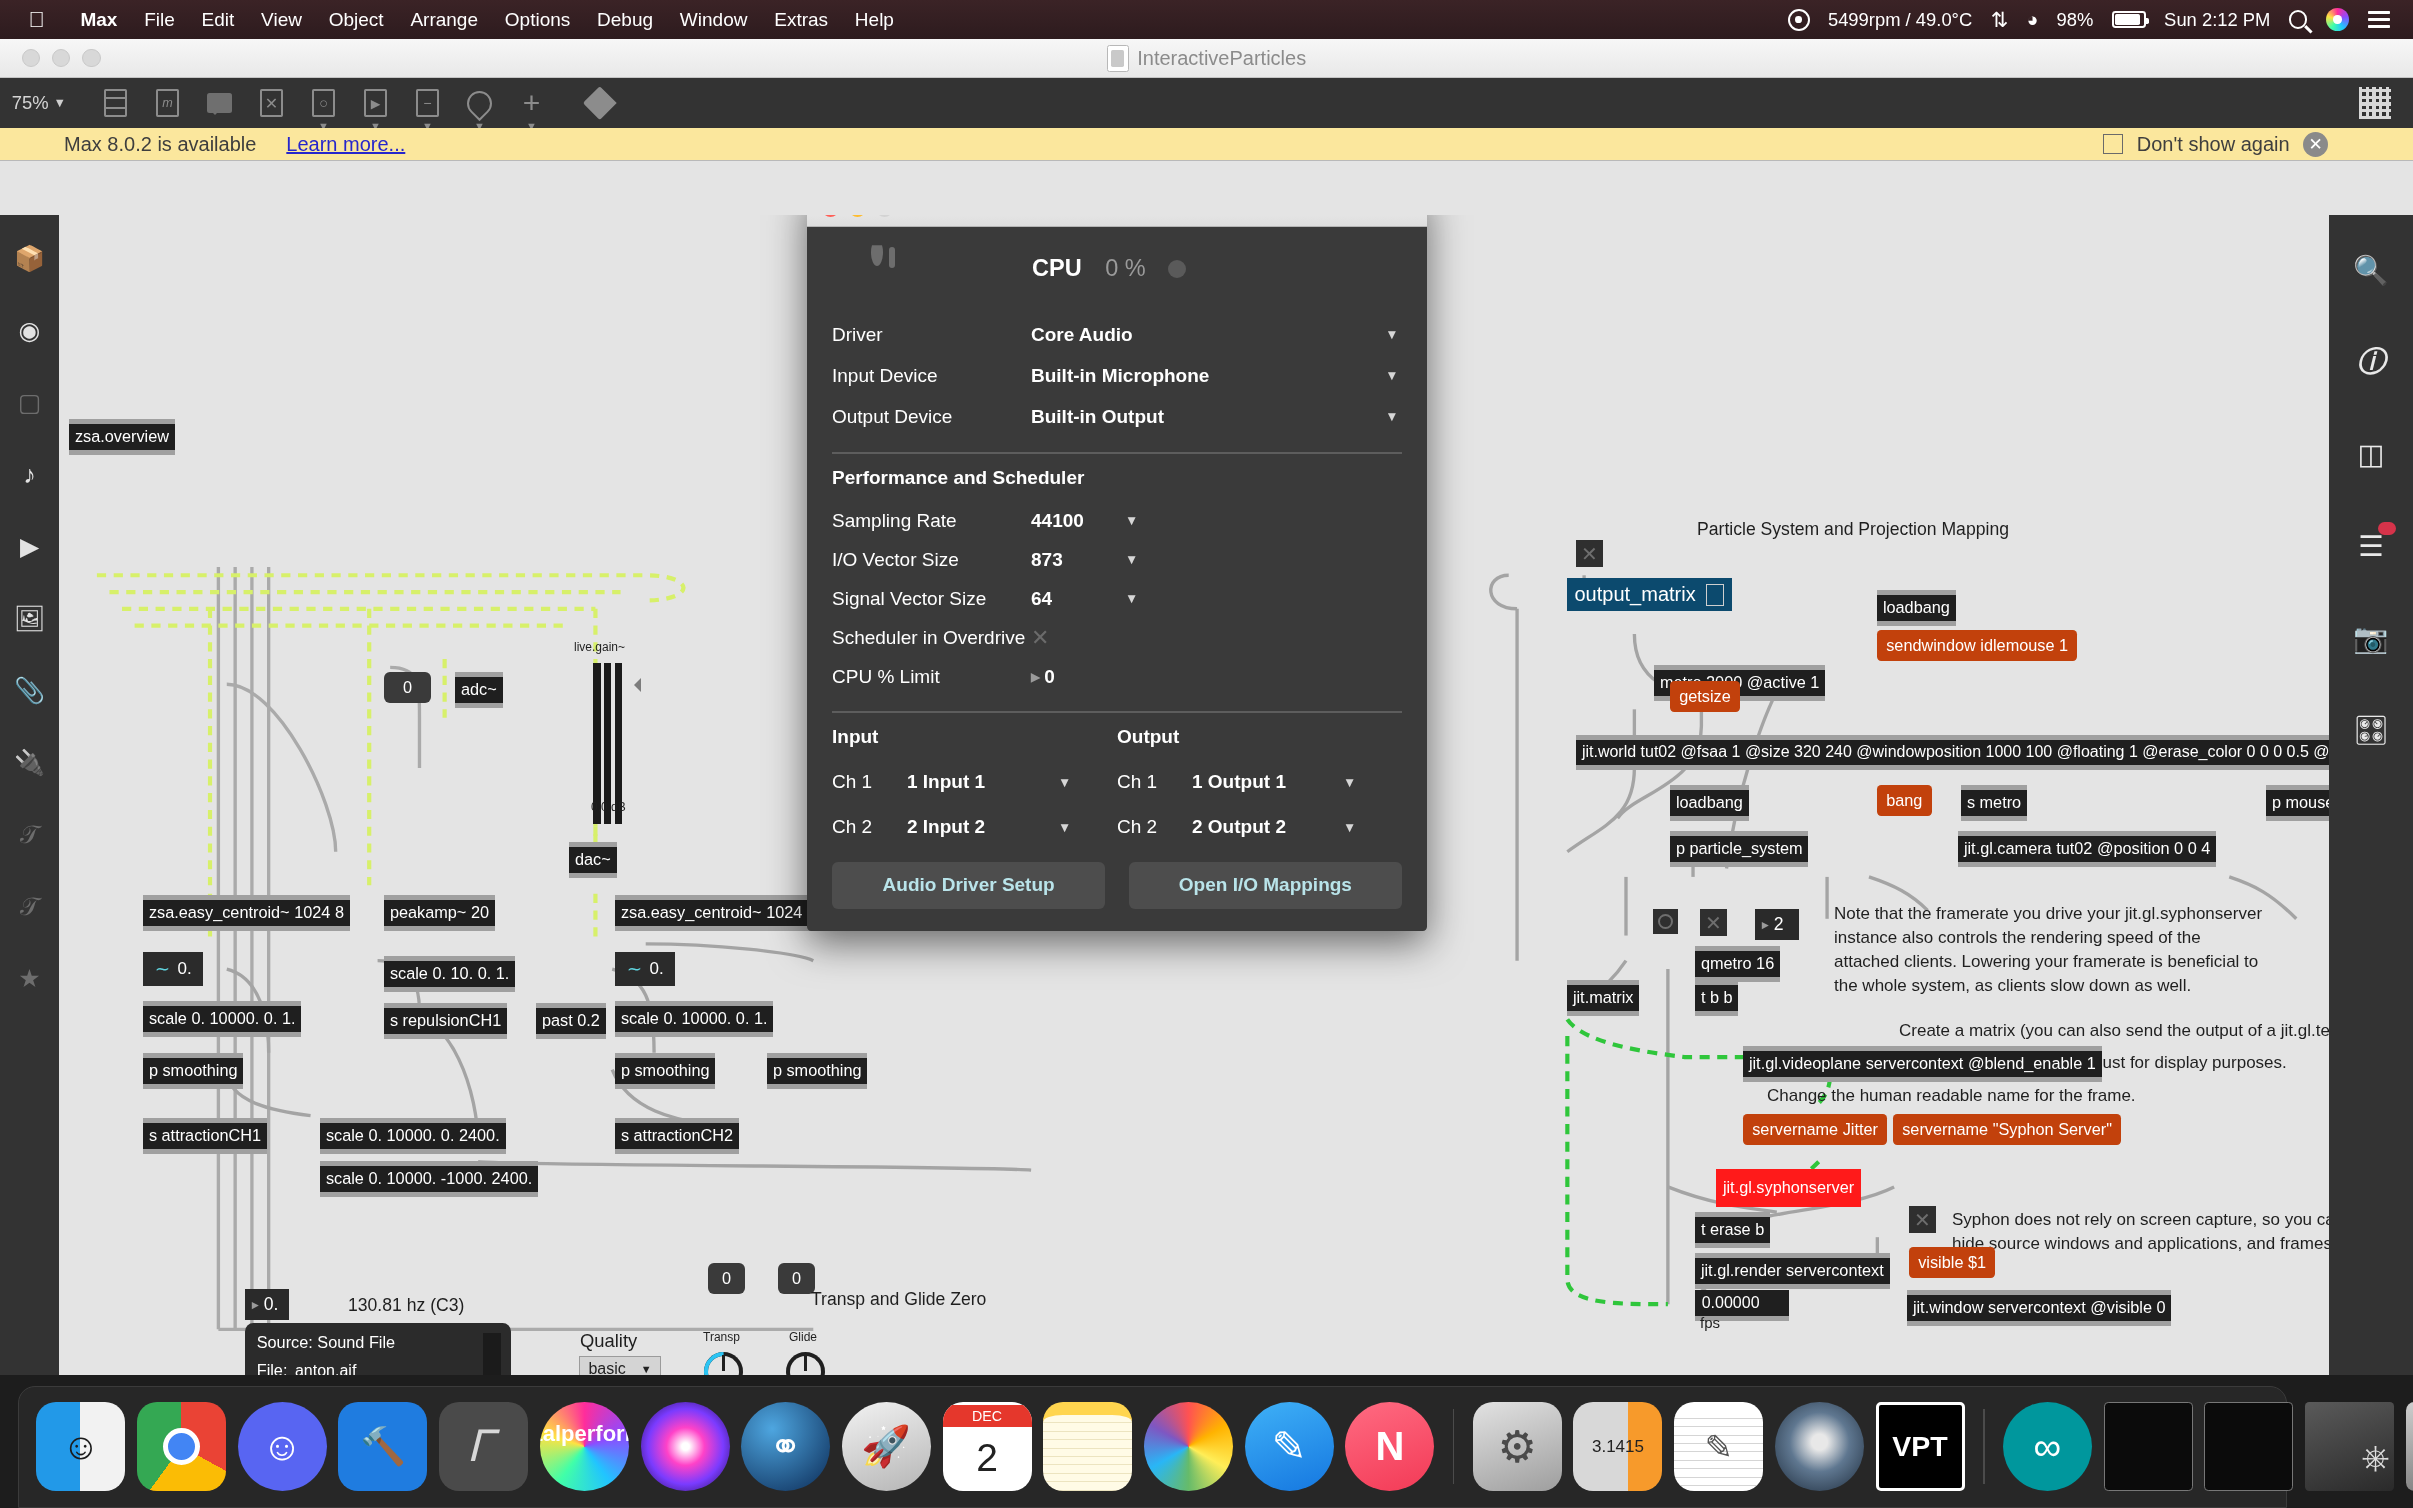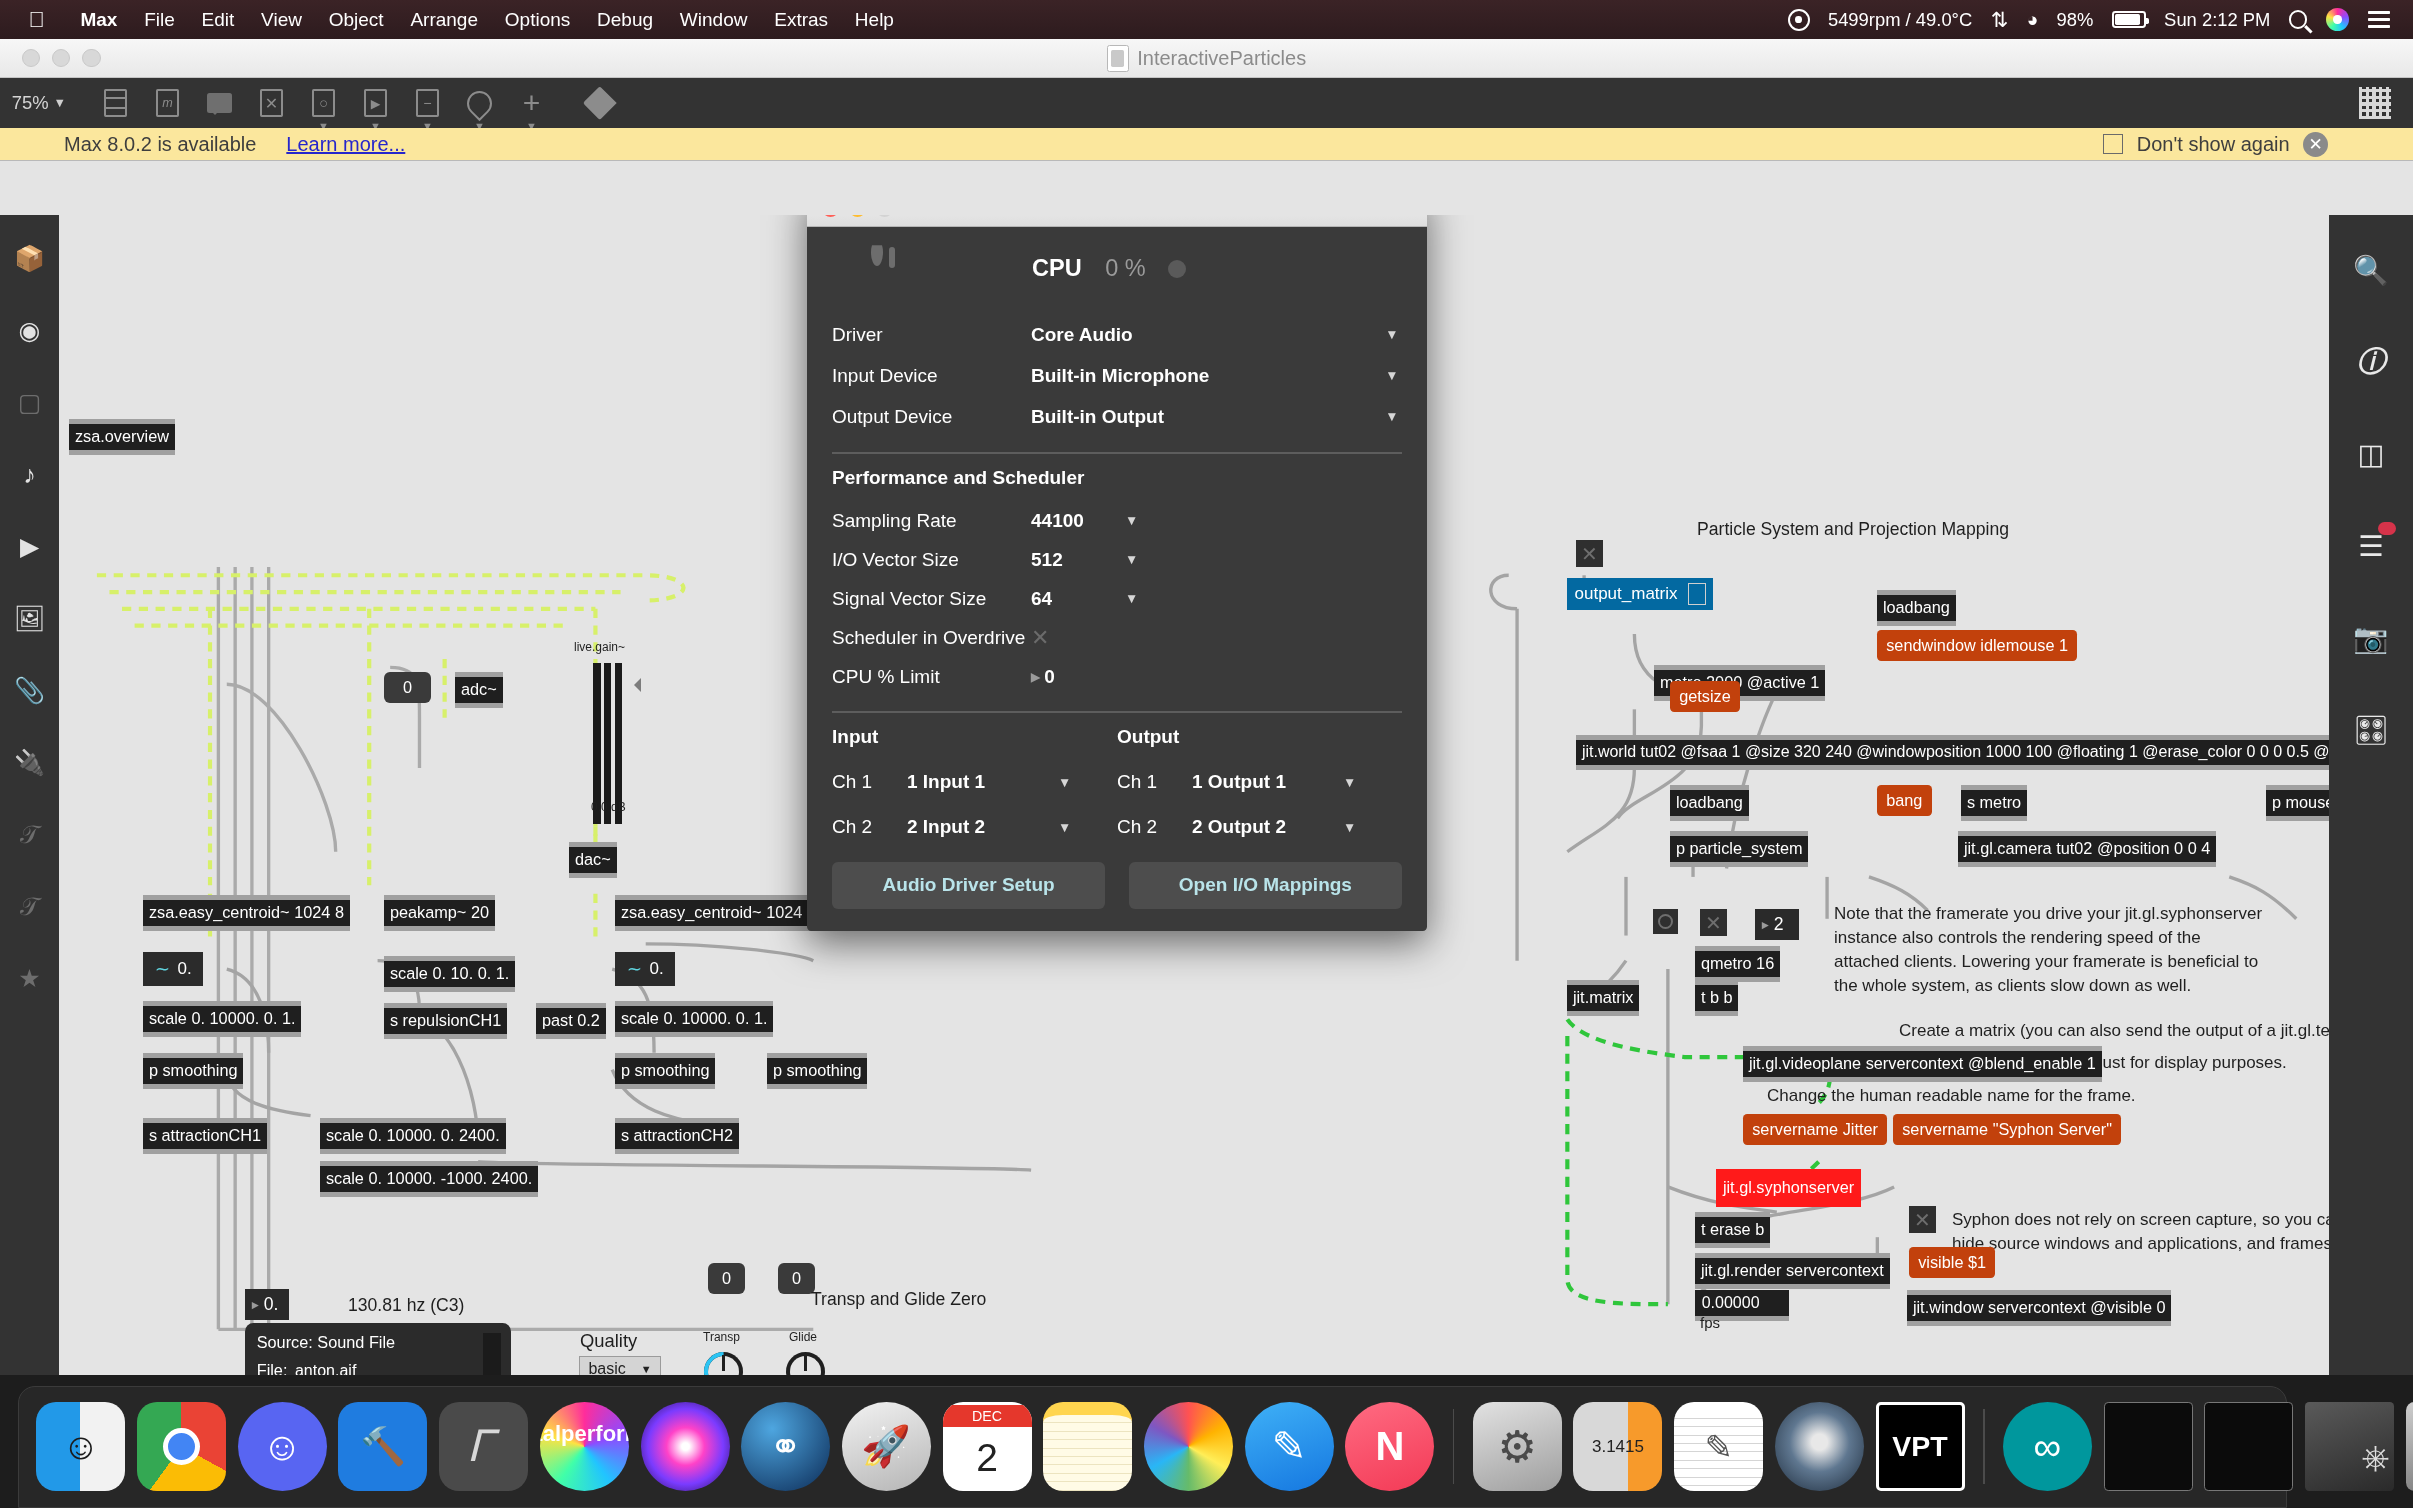--- a/index.html
+++ b/index.html
@@ -465,21 +465,21 @@
         <div class="ring"></div>
           <div class="needle"></div>
       </div>
       <div class="lbl" style="left:746px; top:1159px;">0.00 ms</div>
 
       <div class="lbl" style="left:752px; top:1074px; font-size:17.6px;">Transp and Glide Zero</div>
 
       <div class="lbl" style="left:1638px; top:304px; font-size:17.6px;">Particle System and Projection Mapping</div>
 
       <div class="togobj" style="left:1517px; top:325px;">✕</div>
-      <div style="position:absolute;left:1508px;top:363px;background:#0369a1;color:#fff;font-size:17px;
+      <div style="position:absolute;left:1508px;top:363px;background:#0c4a6e;color:#fff;font-size:20px;
                   display:flex;align-items:center;padding:5px 7.5px;gap:10px;">
         <span>output_matrix</span>
         <span style="width:18.4px;height:22px;border:1.7px solid #cfcfcf;display:inline-block"></span>
       </div>
       <div class="obj" style="left:1818px; top:375px;">loadbang</div>
       <div class="obj msg" style="left:1818px; top:415px;">sendwindow idlemouse 1</div>
       <div class="obj" style="left:1595px; top:422px;margin-top:28px;">metro 2000 @active 1</div>
       <div class="obj msg" style="left:1611px; top:466px;">getsize</div>
 
       <div class="obj" style="left:1517px; top:520px; font-size:16px;">jit.world tut02 @fsaa 1 @size 320 240 @windowposition 1000 100 @floating 1 @erase_color 0 0 0 0.5 @fsmenubar 0</div>
@@ -570,21 +570,21 @@
           <div class="adhr"></div>
           <div class="adsec">Performance and Scheduler</div>
 
           <div class="arow2">
             <span class="k">Sampling Rate</span>
             <span class="v">44100</span>
             <span class="dd">▼</span>
           </div>
           <div class="arow2">
             <span class="k">I/O Vector Size</span>
-            <span class="v">512</span>
+            <span class="v">873</span>
             <span class="dd">▼</span>
           </div>
           <div class="arow2">
             <span class="k">Signal Vector Size</span>
             <span class="v">64</span>
             <span class="dd">▼</span>
           </div>
           <div class="arow2">
             <span class="k">Scheduler in Overdrive</span>
             <span class="xmark">✕</span>

